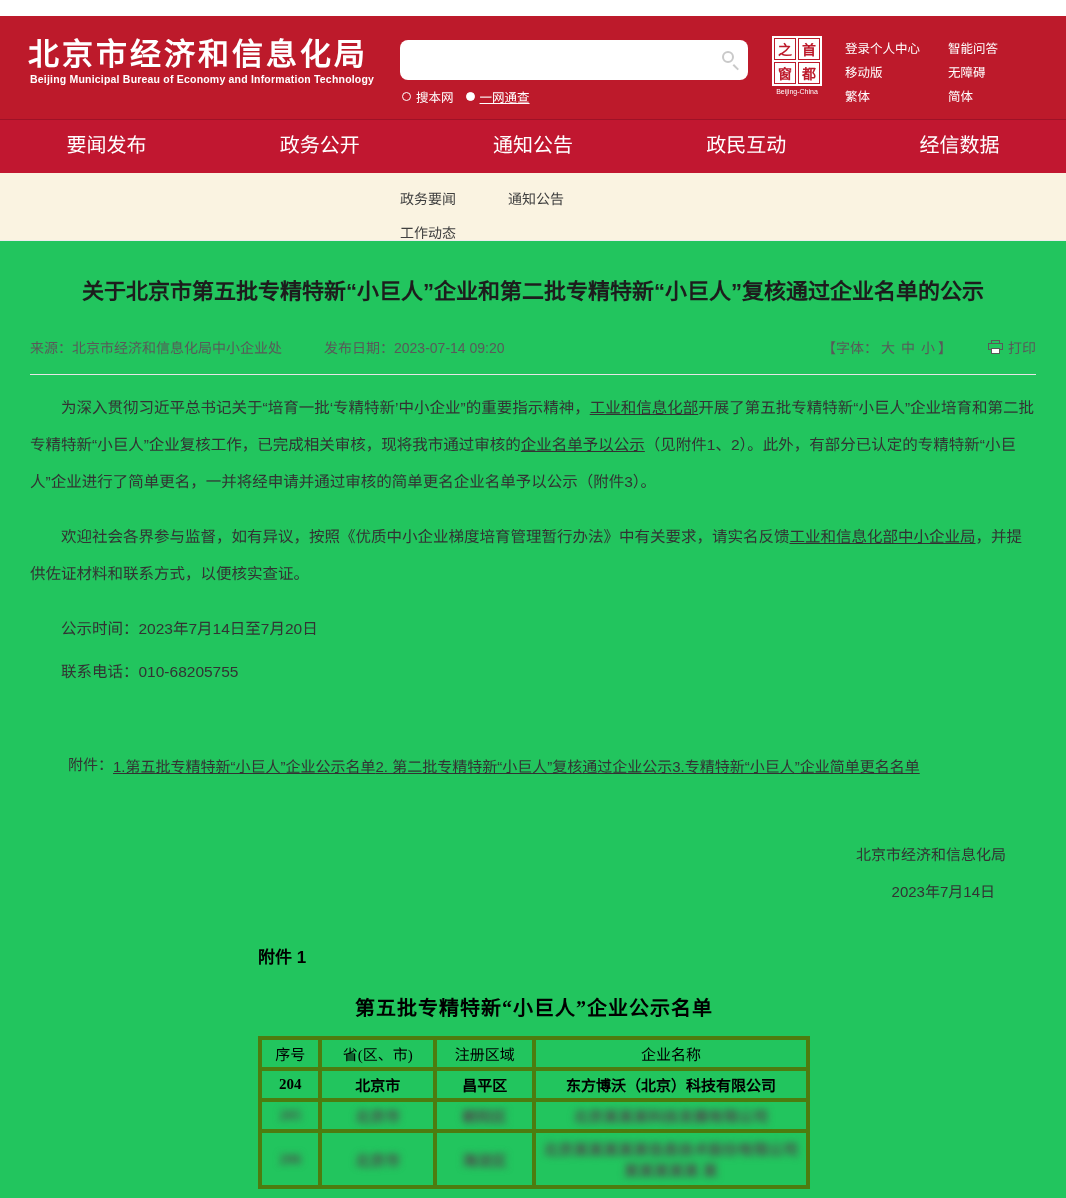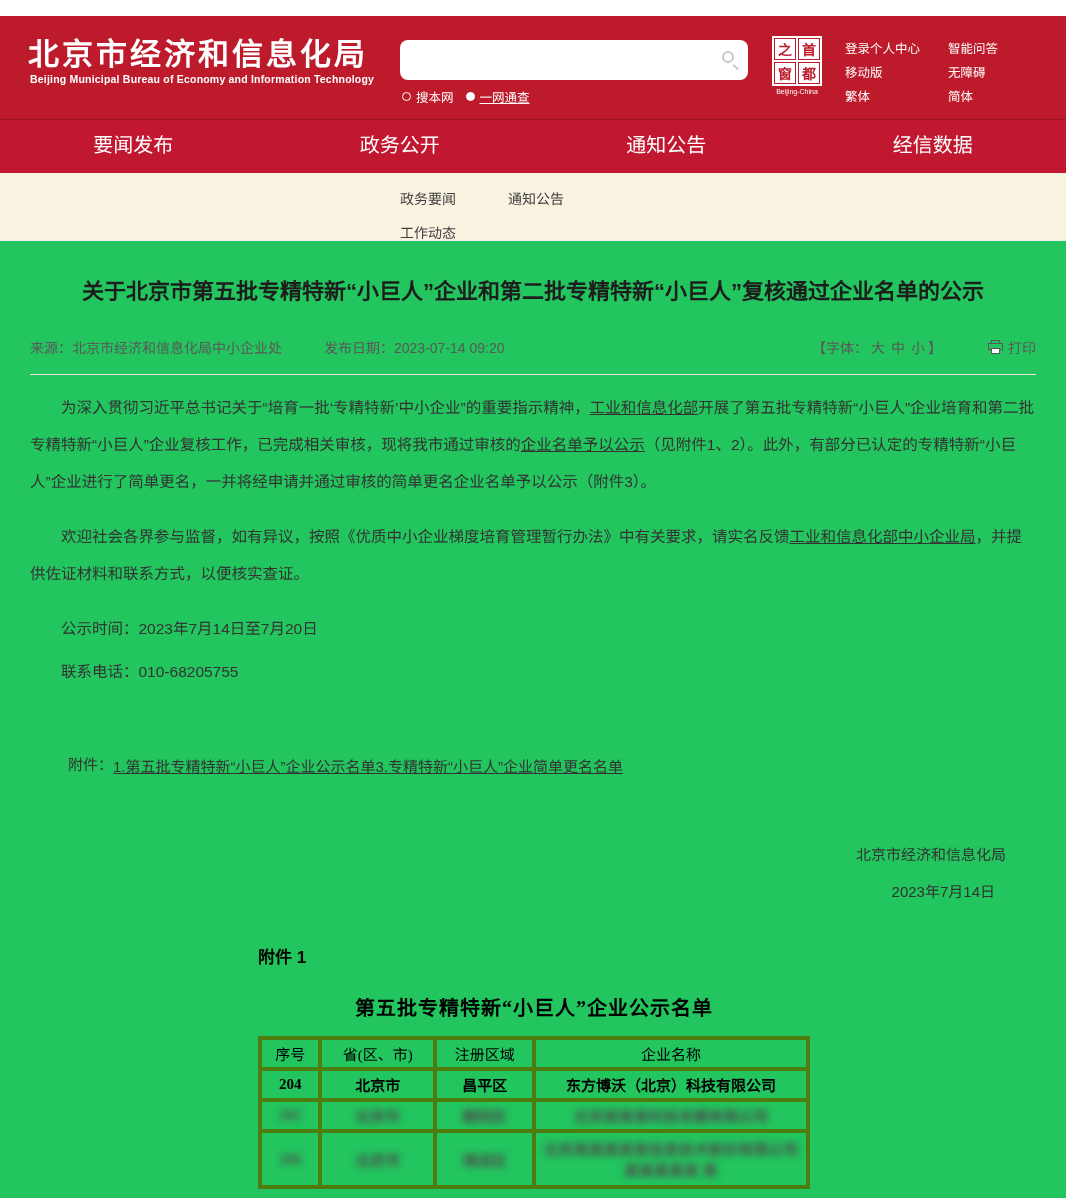--- a/index.html
+++ b/index.html
@@ -40,21 +40,21 @@
   .subnav a { position:absolute; font-size:14px; color:#3f3f3f; text-decoration:none; cursor:pointer; }
   .subnav a:nth-child(1) { left:400px; top:15px; }
   .subnav a:nth-child(2) { left:508px; top:15px; }
   .subnav a:nth-child(3) { left:400px; top:49px; }
 
   
   .content { padding:0 30px; }
   .article-title { margin:34px 30px 0; text-align:center; font-size:22px; line-height:33px; font-weight:bold; color:#1d1d1d; }
   .meta-row { margin-top:29px; display:flex; align-items:center; font-size:14px; color:#595959; }
   .meta-left { display:flex; gap:42px; }
-  .meta-right { margin-left:auto; display:flex; gap:46px; align-items:center; }
+  .meta-right { margin-left:auto; display:flex; gap:36px; align-items:center; }
   .font-sizer .sz { cursor:pointer; margin:0 3px; }
   .print-btn { display:flex; align-items:center; gap:5px; cursor:pointer; color:#595959; }
   .divider { border:none; border-top:1px solid #e6e6e6; margin:17px 0 0; }
 
   .article-body { margin-top:14px; font-size:15.5px; color:#333; }
   .article-body p { text-indent:2em; line-height:37px; margin:6px 0; }
   .article-body .inline-link { text-decoration:underline; color:#333; cursor:pointer; }
   .article-body p.gap { margin-top:18px; }
 
   .attachments { display:flex; margin:58px 0 0 38px; font-size:15px; color:#333; }
@@ -121,20 +121,21 @@
           <a>无障碍</a>
           <a>简体</a>
         </div>
     </div>
   </header>
 
   <nav class="main-nav" id="main-nav">
       <div class="nav-item active"><span>要闻发布</span></div>
       <div class="nav-item"><span>政务公开</span></div>
       <div class="nav-item"><span>通知公告</span></div>
+      <div class="nav-item"><span>政民互动</span></div>
       <div class="nav-item"><span>经信数据</span></div>
     </nav>
 
   <div class="subnav" id="subnav">
       <a>政务要闻</a>
       <a>通知公告</a>
       <a>工作动态</a>
     </div>
 
   <div class="content">
@@ -164,20 +165,21 @@
       <p id="para1"><span>为深入贯彻习近平总书记关于“培育一批‘专精特新’中小企业”的重要指示精神，</span><span class="inline-link">工业和信息化部</span><span>开展了第五批专精特新“小巨人”企业培育和第二批专精特新“小巨人”企业复核工作，已完成相关审核，现将我市通过审核的</span><span class="inline-link">企业名单予以公示</span><span>（见附件1、2）。此外，有部分已认定的专精特新“小巨人”企业进行了简单更名，一并将经申请并通过审核的简单更名企业名单予以公示（附件3）。</span></p>
       <p id="para2" class="gap"><span>欢迎社会各界参与监督，如有异议，按照《优质中小企业梯度培育管理暂行办法》中有关要求，请实名反馈</span><span class="inline-link">工业和信息化部中小企业局</span><span>，并提供佐证材料和联系方式，以便核实查证。</span></p>
       <p class="gap">公示时间：2023年7月14日至7月20日</p>
       <p>联系电话：010-68205755</p>
     </div>
 
     <div class="attachments">
       <span class="label">附件：</span>
       <span class="list" id="attachments-list">
           <a>1.第五批专精特新“小巨人”企业公示名单</a>
+          <a>2. 第二批专精特新“小巨人”复核通过企业公示</a>
           <a>3.专精特新“小巨人”企业简单更名名单</a>
         </span>
     </div>
 
     <div class="signature">
       <div class="org">北京市经济和信息化局</div>
       <div class="date">2023年7月14日</div>
     </div>
 
     <div class="attachment1">

